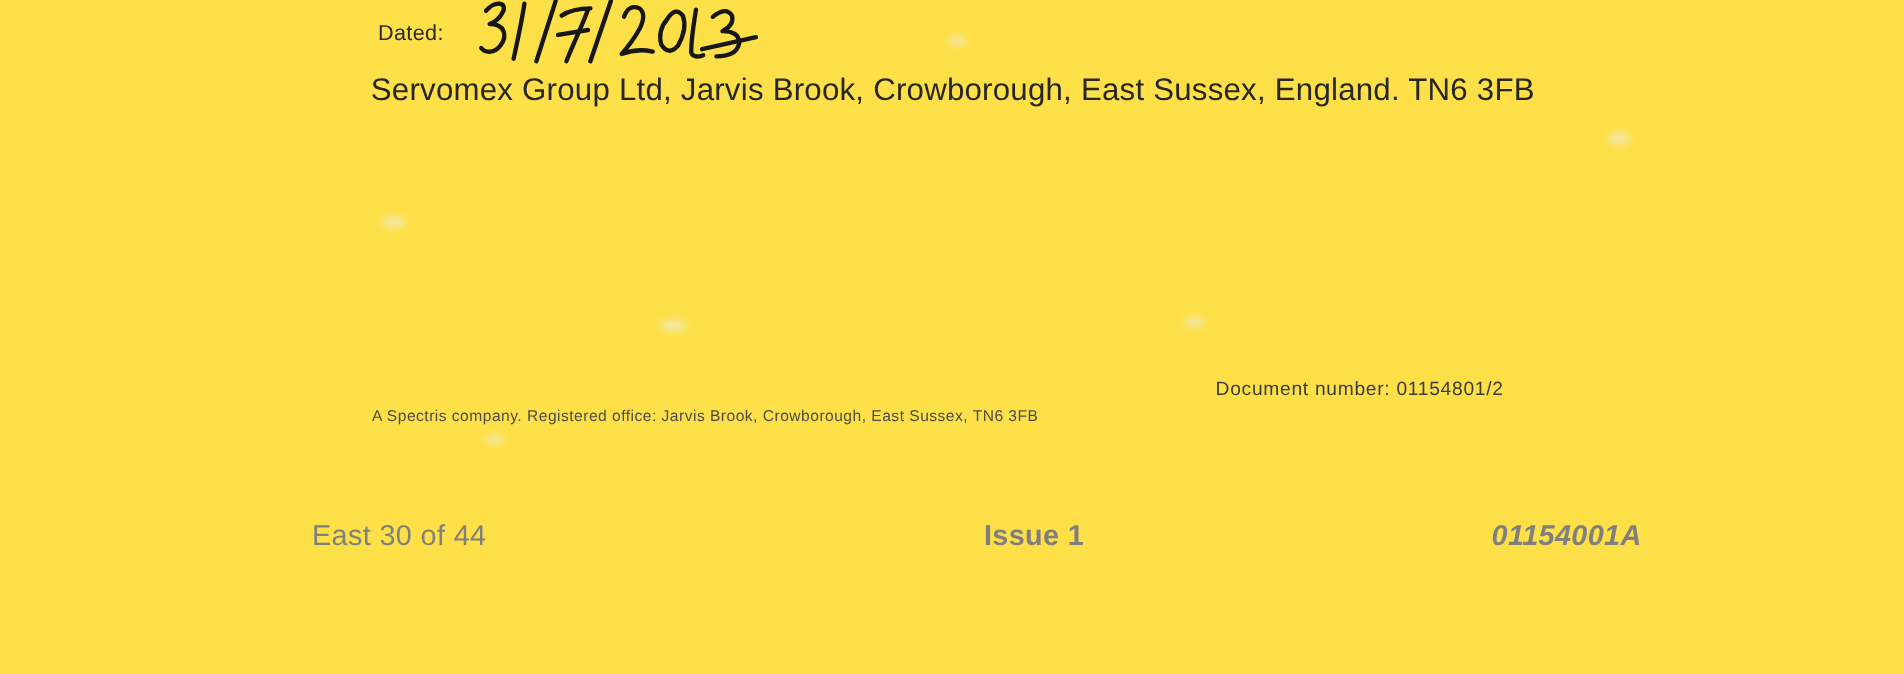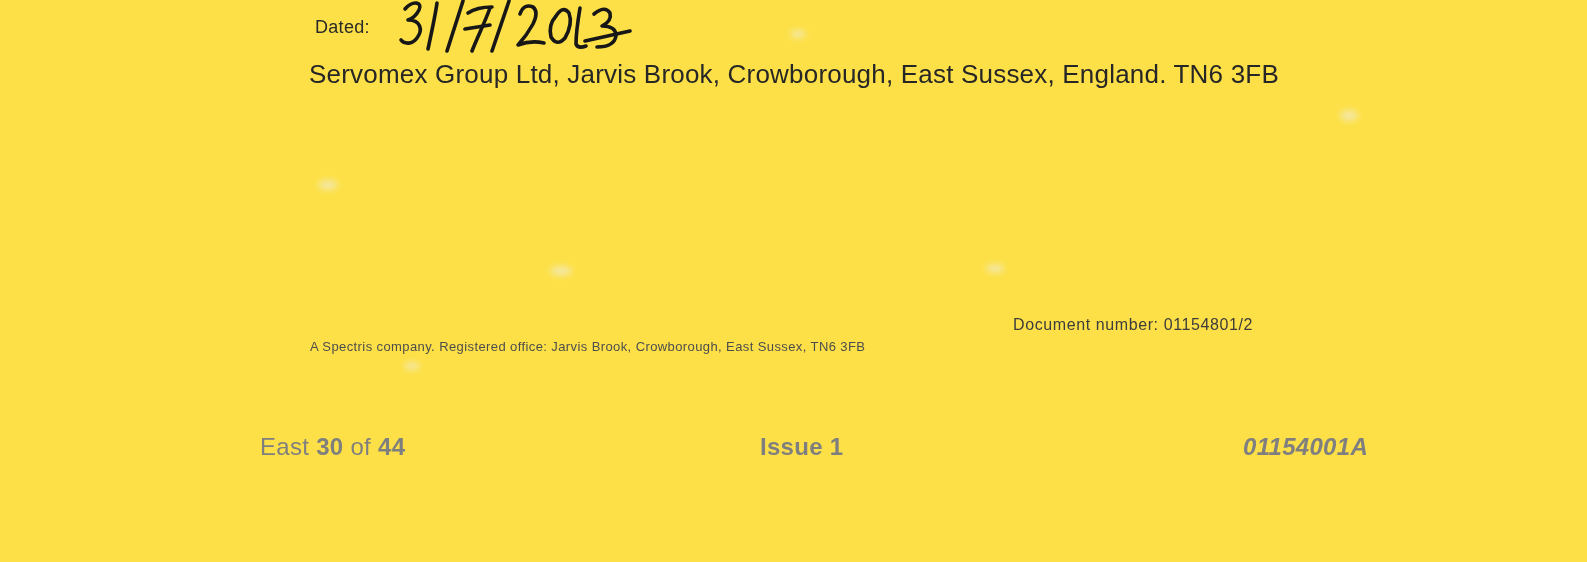--- a/index.html
+++ b/index.html
@@ -46,23 +46,23 @@
     color: #3c3c3c;
     letter-spacing: 0.6px;
   }
   .footer-text {
     top: 433px;
     font-size: 24px;
     color: #7f7f7f;
     letter-spacing: 0.3px;
   }
   .footer-page  { left: 260px; }
-  .footer-issue { left: 760px; font-weight: bold; }
+  .footer-issue { left: 820px; font-weight: bold; }
   .footer-code  { left: 1243px; font-weight: bold; font-style: italic; }
-  .b { font-weight: bold; margin-top: 47px; }
+  .b { font-weight: normal; margin-top: 47px; }
 
   
   .smudge {
     position: absolute;
     background: #ededed;
     border-radius: 50%;
     filter: blur(3px);
     opacity: 0.55;
   }
   .s1 { left: 318px;  top: 180px; width: 20px; height: 10px; }

